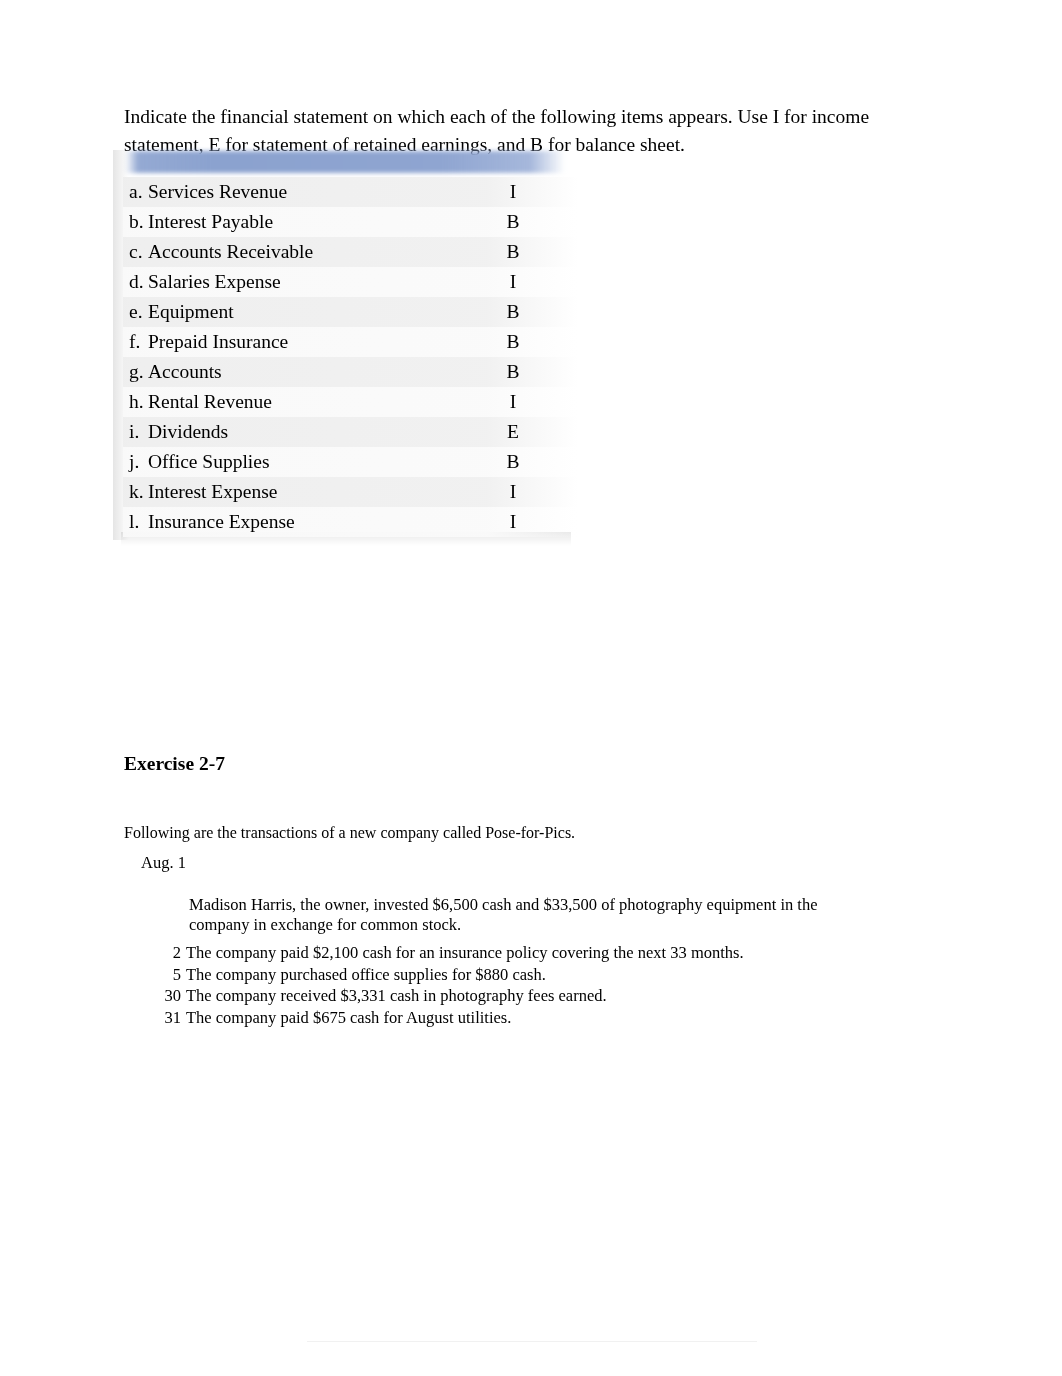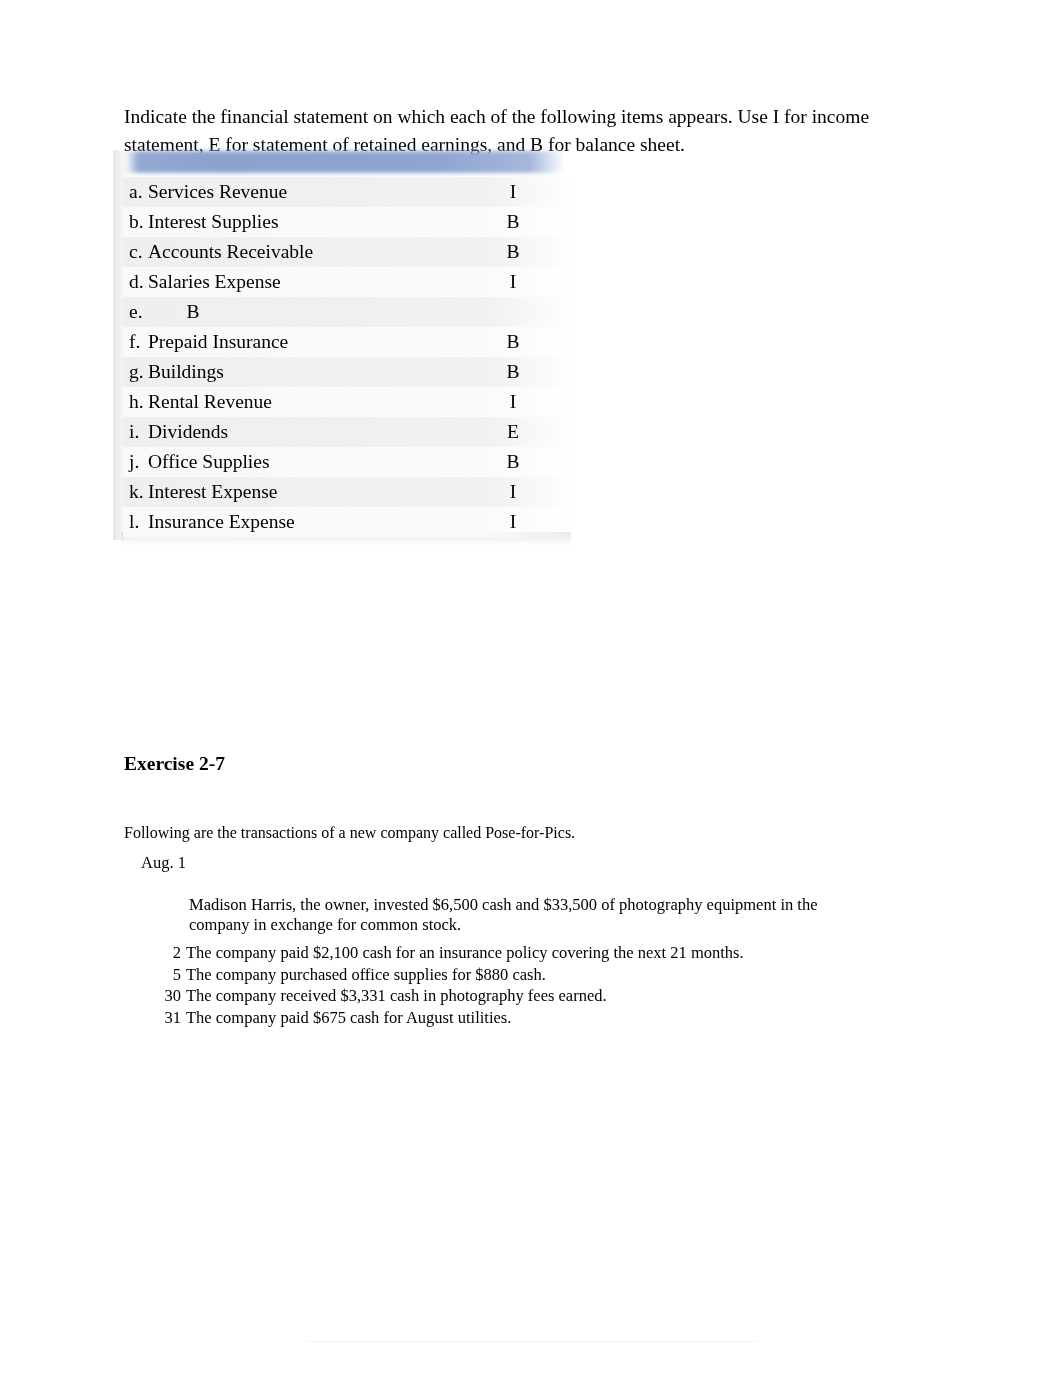--- a/index.html
+++ b/index.html
@@ -221,50 +221,51 @@
     <div id="table-rows">
         <div class="tbl-row">
           <div class="band"></div>
           <span class="cell-letter">a.</span>
           <span class="cell-item">Services Revenue</span>
           <span class="cell-answer">I</span>
         </div>
         <div class="tbl-row alt">
           <div class="band"></div>
           <span class="cell-letter">b.</span>
-          <span class="cell-item">Interest Supplies</span>
+          <span class="cell-item">Interest Payable</span>
           <span class="cell-answer">B</span>
         </div>
         <div class="tbl-row">
           <div class="band"></div>
           <span class="cell-letter">c.</span>
           <span class="cell-item">Accounts Receivable</span>
           <span class="cell-answer">B</span>
         </div>
         <div class="tbl-row alt ans-shift-left">
           <div class="band"></div>
           <span class="cell-letter">d.</span>
           <span class="cell-item">Salaries Expense</span>
           <span class="cell-answer">I</span>
         </div>
         <div class="tbl-row">
           <div class="band"></div>
           <span class="cell-letter">e.</span>
+          <span class="cell-item">Equipment</span>
           <span class="cell-answer">B</span>
         </div>
         <div class="tbl-row alt">
           <div class="band"></div>
           <span class="cell-letter">f.</span>
           <span class="cell-item">Prepaid Insurance</span>
           <span class="cell-answer">B</span>
         </div>
         <div class="tbl-row">
           <div class="band"></div>
           <span class="cell-letter">g.</span>
-          <span class="cell-item">Buildings</span>
+          <span class="cell-item">Accounts</span>
           <span class="cell-answer">B</span>
         </div>
         <div class="tbl-row alt ans-shift-left">
           <div class="band"></div>
           <span class="cell-letter">h.</span>
           <span class="cell-item">Rental Revenue</span>
           <span class="cell-answer">I</span>
         </div>
         <div class="tbl-row">
           <div class="band"></div>
@@ -297,21 +298,21 @@
 
   <p id="exercise-intro">Following are the transactions of a new company called Pose-for-Pics.</p>
 
   <div id="transaction-date-label">Aug. 1</div>
 
   <p id="transaction-first-desc">Madison Harris, the owner, invested $6,500 cash and $33,500 of photography equipment in the company in exchange for common stock.</p>
 
   <div id="transaction-list">
       <div class="txn-line">
         <span class="txn-day">2</span>
-        <span class="txn-desc">The company paid $2,100 cash for an insurance policy covering the next 21 months.</span>
+        <span class="txn-desc">The company paid $2,100 cash for an insurance policy covering the next 33 months.</span>
       </div>
       <div class="txn-line">
         <span class="txn-day">5</span>
         <span class="txn-desc">The company purchased office supplies for $880 cash.</span>
       </div>
       <div class="txn-line">
         <span class="txn-day">30</span>
         <span class="txn-desc">The company received $3,331 cash in photography fees earned.</span>
       </div>
       <div class="txn-line">

